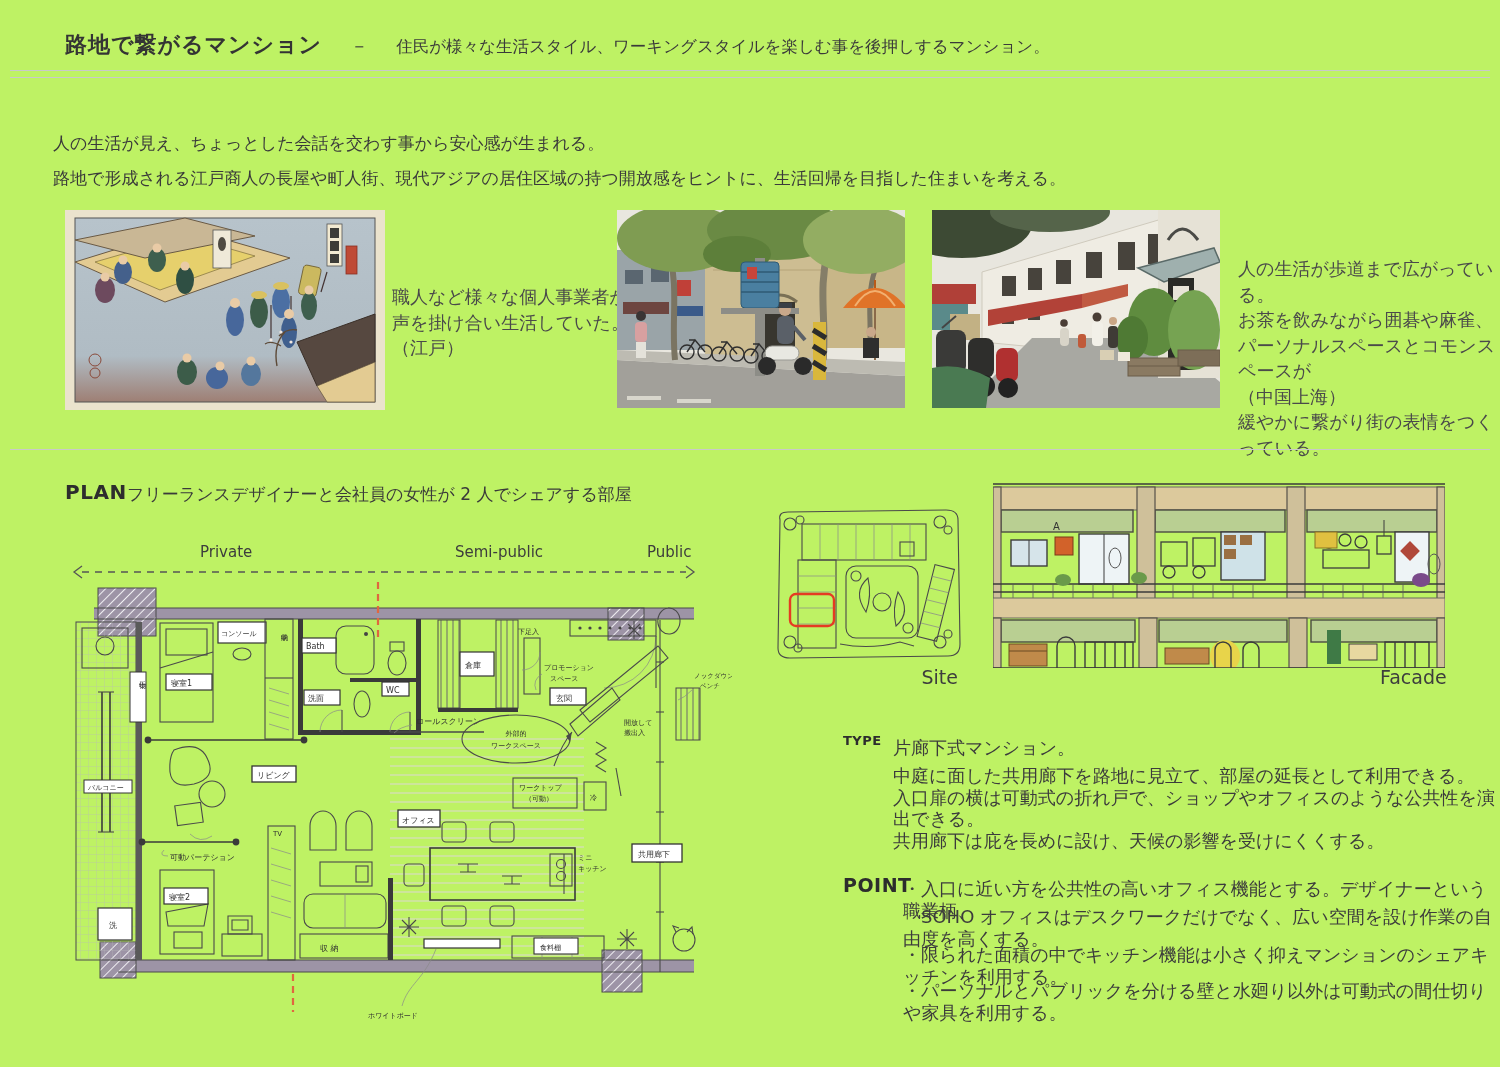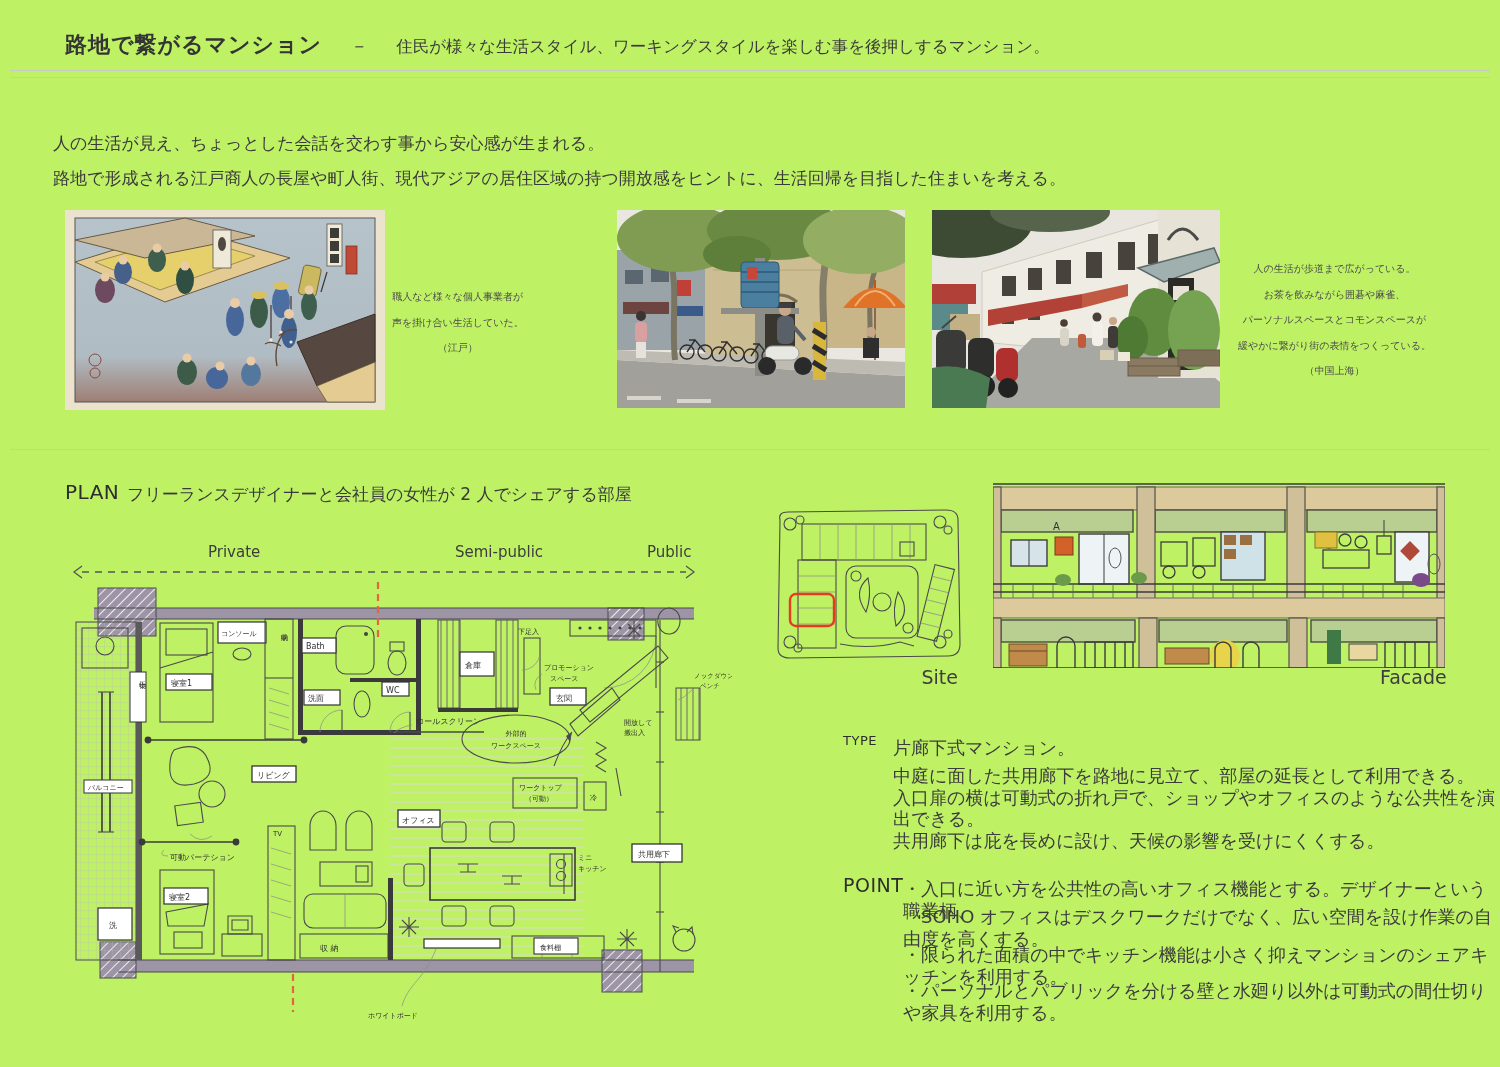--- a/index.html
+++ b/index.html
@@ -8,23 +8,23 @@
   .abs{position:absolute;}
   
   .title-row{left:65px;top:30px;display:flex;align-items:baseline;gap:28px;}
   .page-title{font-size:22px;font-weight:600;color:#343434;letter-spacing:1px;}
   .title-dash{font-size:18px;color:#3a3a3a;}
   .page-subtitle{font-size:16.5px;color:#3a3a3a;text-align:center;}
   .rule{left:10px;right:10px;border-top:1px solid #c9c9c9;height:0;}
   
   .intro{left:53px;top:114px;font-size:17px;line-height:35px;color:#3a3a3a;margin-top:12px;}
   
-  .cap{font-size:10px;line-height:25.5px;color:#4a4a4a;text-align:center;}
+  .cap{font-size:18px;line-height:25.5px;color:#4a4a4a;}
   
-  .sec-h{font-size:20px;font-weight:normal;color:#2d2d2d;letter-spacing:.5px;}
+  .sec-h{font-size:20px;font-weight:bold;color:#2d2d2d;letter-spacing:.5px;}
   .plan-desc{font-size:17px;color:#3a3a3a;}
   .zone-lbl{font-size:15px;color:#3d3d3d;}
   .small-lbl{font-size:19px;color:#3d3d3d;}
   .body-txt{font-size:18px;color:#3c3c3c;line-height:21.5px;}
   
   svg text{font-family:"DejaVu Sans","Liberation Sans",sans-serif;}
   .pl{font-size:8px;fill:#2f2f2f;}
   .pl7{font-size:7px;fill:#2f2f2f;}
   .sk{stroke:#4a4a4a;fill:none;stroke-width:1.1;}
   .sk2{stroke:#3a3a3a;fill:none;stroke-width:1.6;}
@@ -260,30 +260,30 @@
       <circle cx="76" cy="178" r="10" fill="#222"></circle>
       <path d="M0,158 q28,-6 58,10 l-4,30 H0 Z" fill="#4a7a52"></path>
       <line x1="10" y1="118" x2="24" y2="106" stroke="#444" stroke-width="2"></line>
     </g>
   </svg>
 
   <div class="abs cap" style="left:1238px;top:256px">
     <div>人の生活が歩道まで広がっている。</div>
     <div>お茶を飲みながら囲碁や麻雀、</div>
     <div>パーソナルスペースとコモンスペースが</div>
+    <div>（中国上海）</div>
     <div>緩やかに繋がり街の表情をつくっている。</div>
-    <div>（中国上海）</div>
   </div>
 
   <div class="abs rule" style="top:449px"></div>
 
   <div class="abs sec-h" style="left:65px;top:480px">PLAN</div>
   <div class="abs plan-desc" style="left:127px;top:483px">フリーランスデザイナーと会社員の女性が 2 人でシェアする部屋</div>
 
-  <div class="abs zone-lbl" style="left:208px;top:543px">Private</div>
+  <div class="abs zone-lbl" style="left:200px;top:543px">Private</div>
   <div class="abs zone-lbl" style="left:455px;top:543px">Semi-public</div>
   <div class="abs zone-lbl" style="left:647px;top:543px">Public</div>
   <svg class="abs" style="left:72px;top:564px" width="624" height="16" viewBox="0 0 624 16">
     <line x1="10" y1="8" x2="614" y2="8" stroke="#555" stroke-width="1.3" stroke-dasharray="7 6"></line>
     <polyline points="10,2 2,8 10,14" fill="none" stroke="#555" stroke-width="1.3"></polyline>
     <polyline points="614,2 622,8 614,14" fill="none" stroke="#555" stroke-width="1.3"></polyline>
   </svg>
 
   <svg class="abs" style="left:72px;top:582px" width="660" height="465" viewBox="0 0 660 465">
     <defs>

